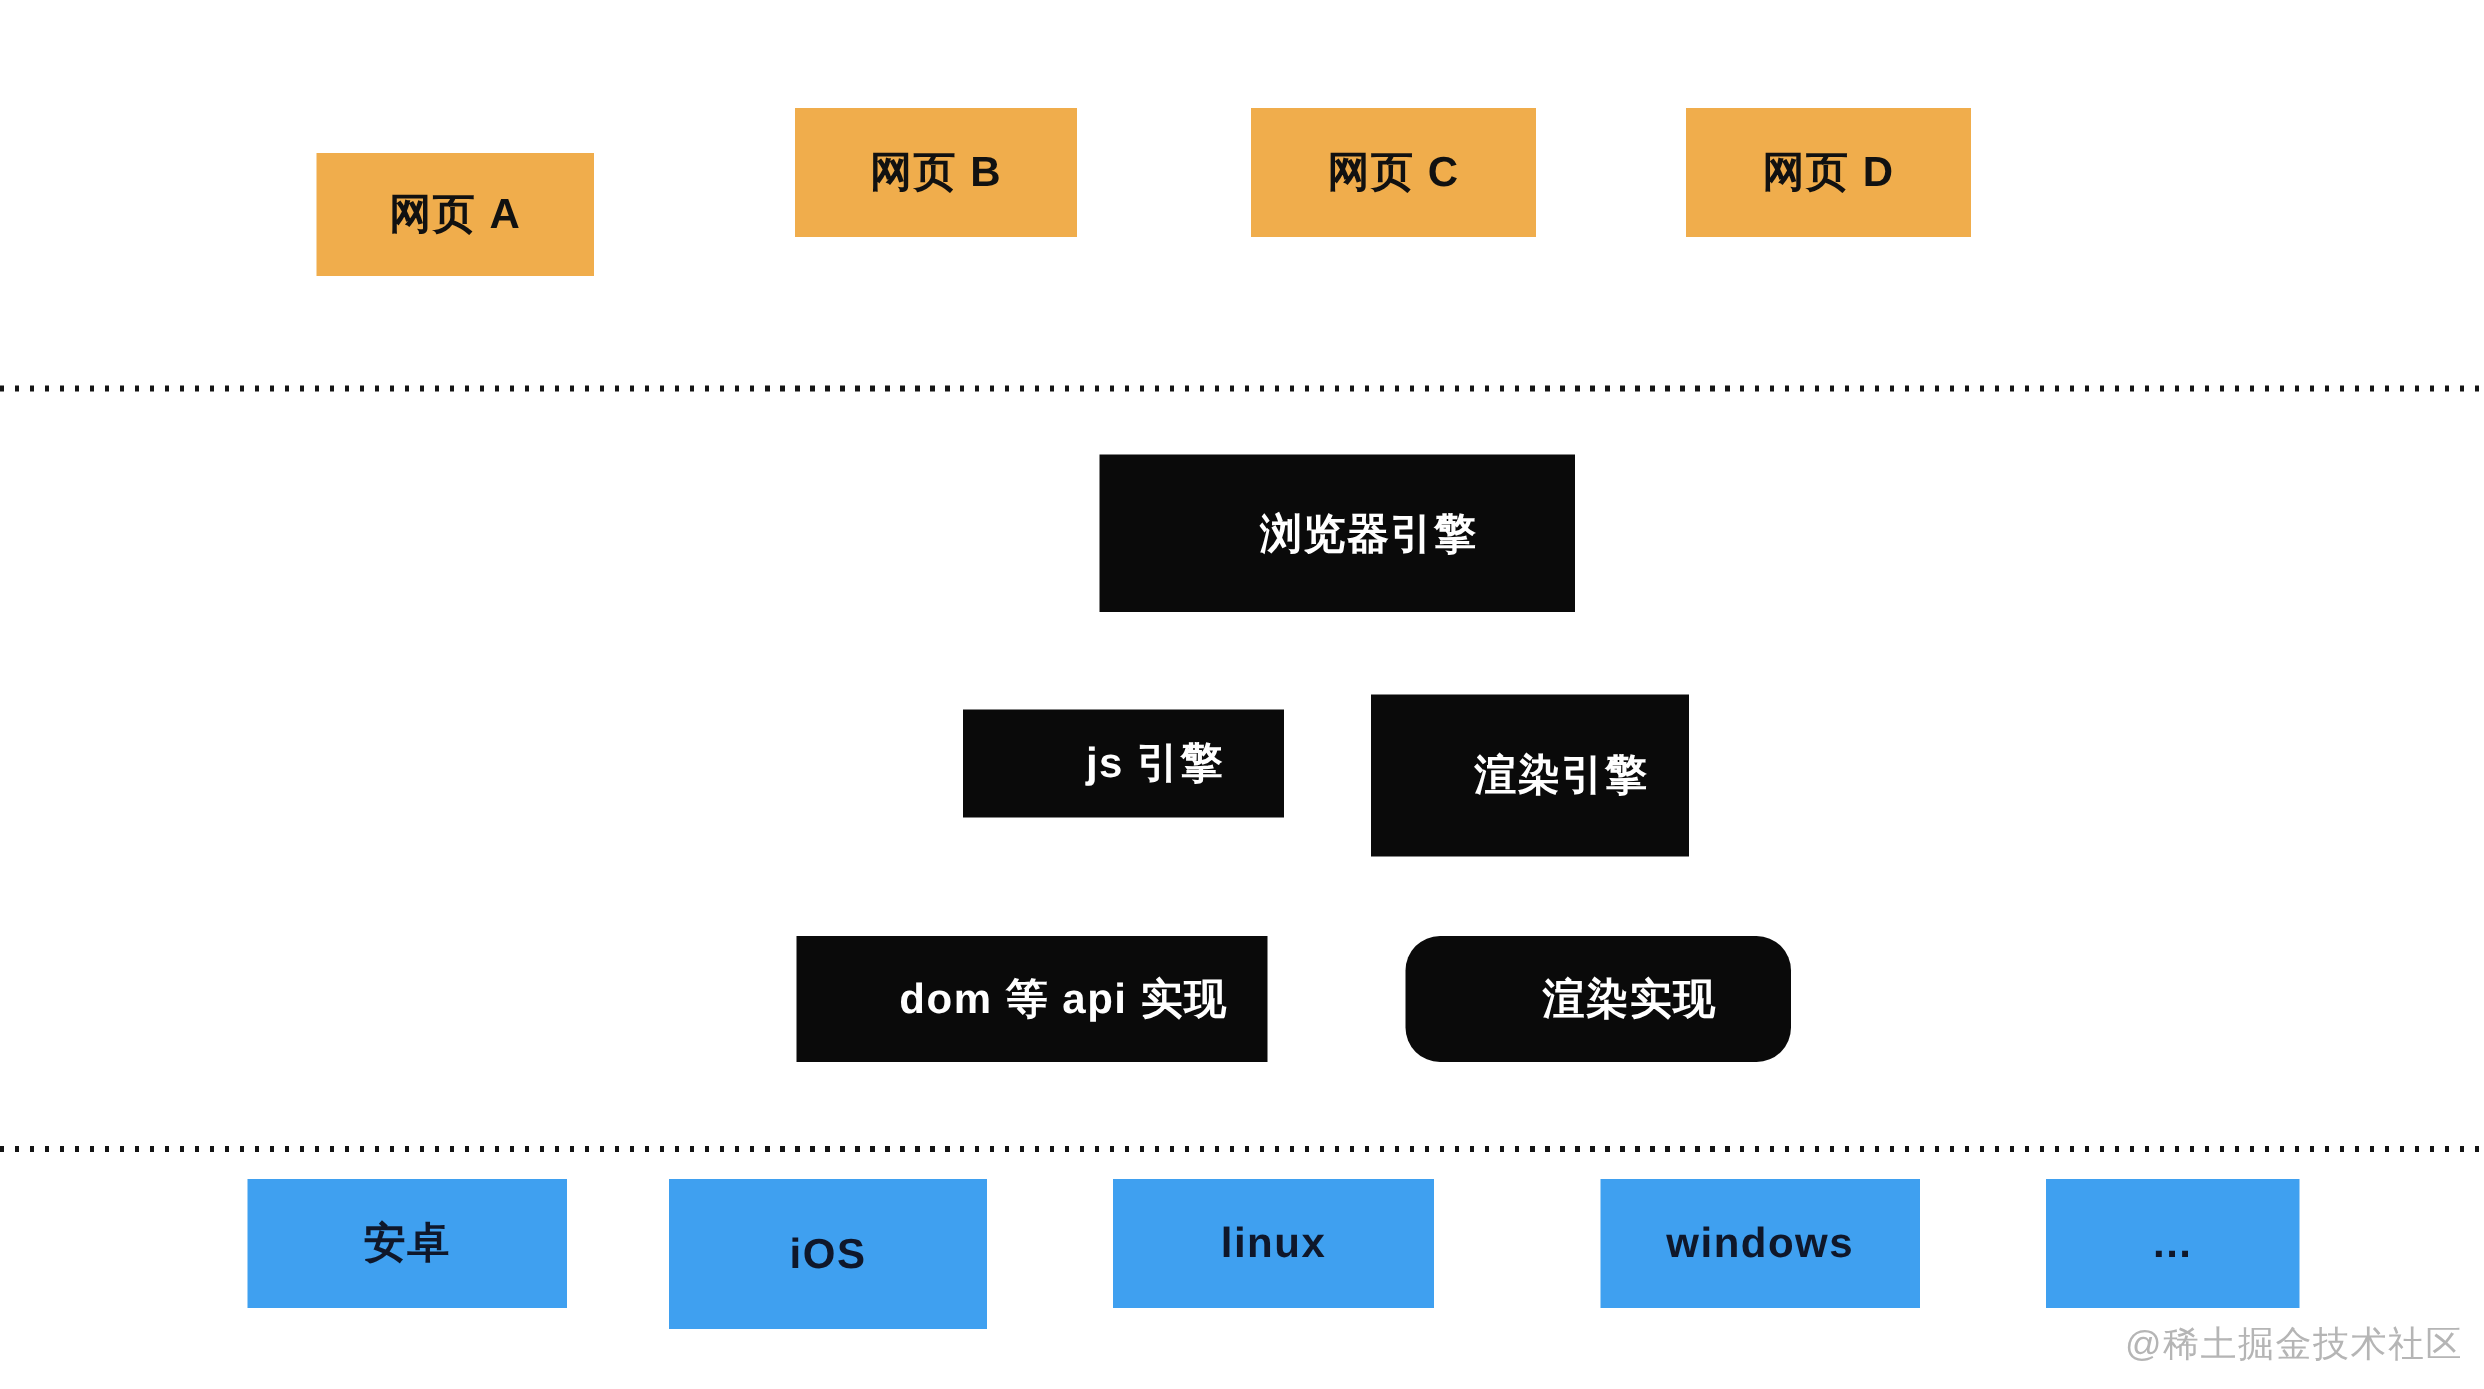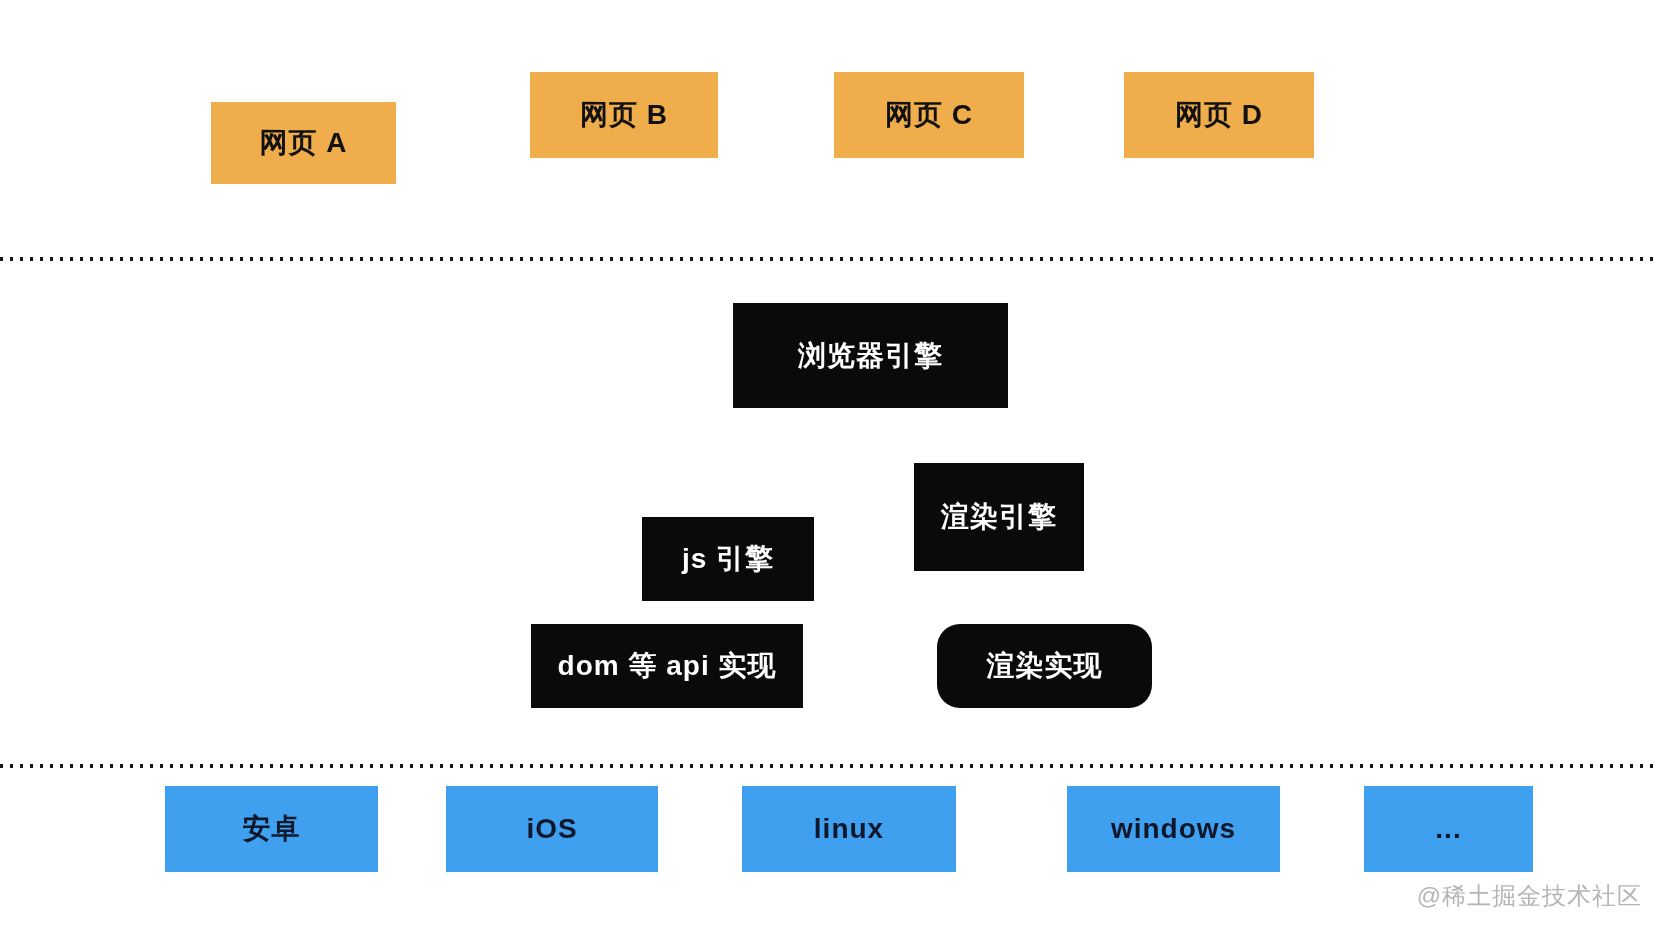--- a/index.html
+++ b/index.html
@@ -25,20 +25,21 @@
     letter-spacing: 1px;
     white-space: nowrap;
   }
   .node.orange {
     background: #F0AD4C;
     color: #111111;
   }
   .node.black {
     background: #0A0A0A;
     color: #ffffff;
+    padding-left: 42px;
   }
   .node.blue {
     background: #3FA0F0;
     color: #0f172a;
   }
   .dotted-sep {
     position: absolute;
     left: 0;
     width: 100%;
     height: 4px;
@@ -61,28 +62,28 @@
   .wp-a { left: 211px; top: 72px;  width: 185px; height: 82px; margin-top: 30px; }
   .wp-b { left: 530px; top: 72px;  width: 188px; height: 86px; }
   .wp-c { left: 834px; top: 72px;  width: 190px; height: 86px; }
   .wp-d { left: 1124px; top: 72px; width: 190px; height: 86px; }
 
   .sep-top    { top: 257px; }
   .sep-bottom { top: 764px; }
 
   
   .browser-engine { left: 733px; top: 303px; width: 275px; height: 105px; }
-  .js-engine      { left: 642px; top: 473px; width: 172px; height: 84px; margin-top: 44px; }
+  .js-engine      { left: 642px; top: 473px; width: 172px; height: 72px; }
   .render-engine  { left: 914px; top: 463px; width: 170px; height: 108px; }
   .dom-api-impl   { left: 531px; top: 624px; width: 272px; height: 84px; }
   .render-impl    { left: 937px; top: 624px; width: 215px; height: 84px; border-radius: 23px; }
 
   
   .pf-android { left: 165px;  top: 786px; width: 213px; height: 86px; }
-  .pf-ios     { left: 446px;  top: 786px; width: 212px; height: 86px; }
+  .pf-ios     { left: 446px;  top: 786px; width: 212px; height: 100px; }
   .pf-linux   { left: 742px;  top: 786px; width: 214px; height: 86px; text-align: right; }
   .pf-windows { left: 1067px; top: 786px; width: 213px; height: 86px; }
   .pf-more    { left: 1364px; top: 786px; width: 169px; height: 86px; }
 </style>
 </head>
 <body>
 
 <div class="canvas">
 
   <div class="node orange wp-a">网页 A</div>

